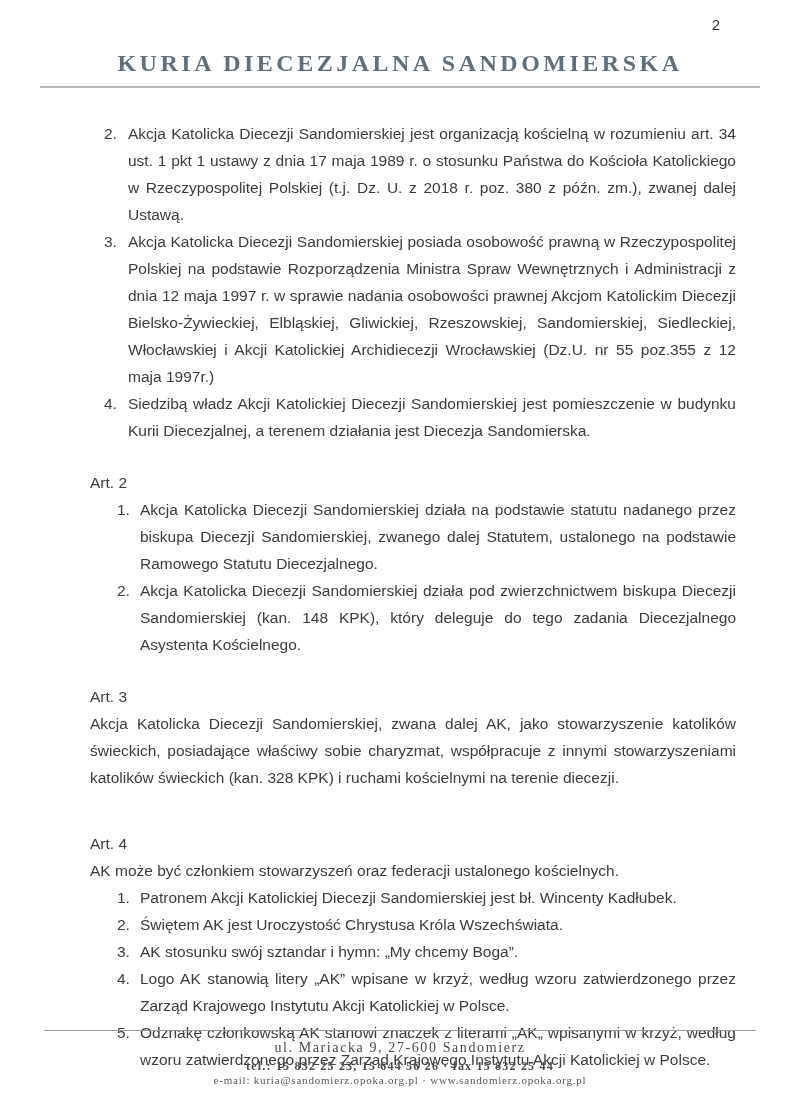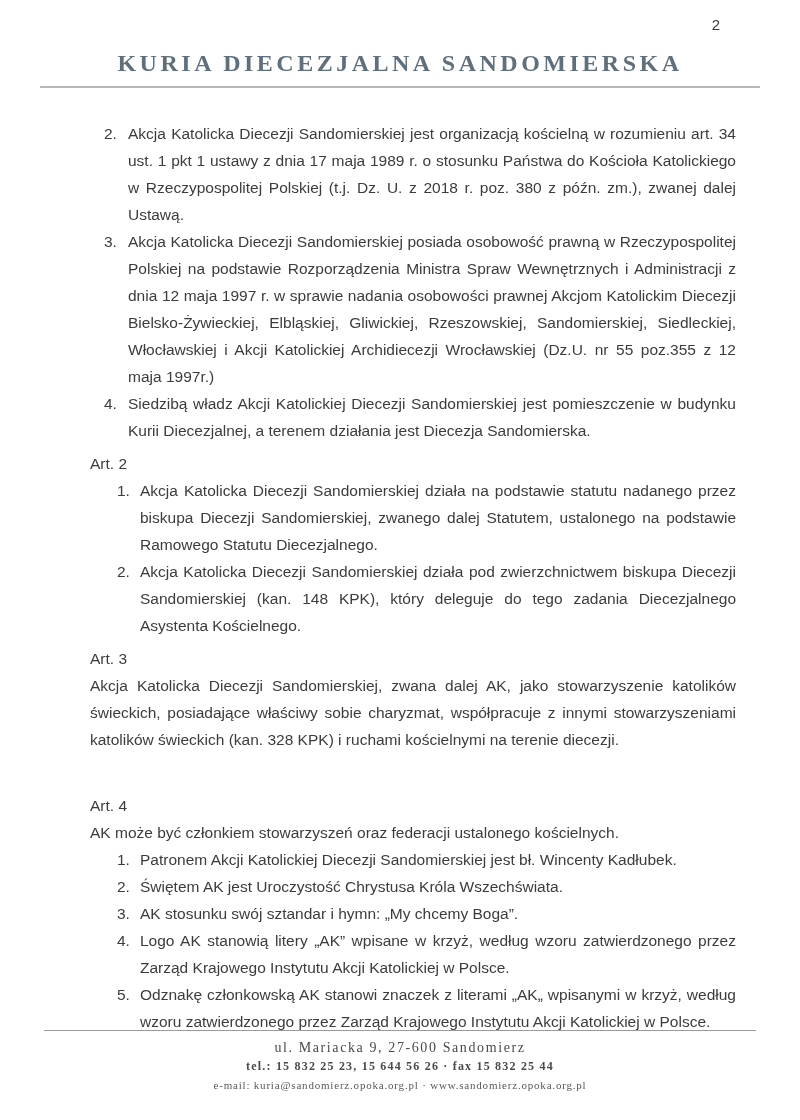--- a/index.html
+++ b/index.html
@@ -37,40 +37,40 @@
     margin: 32px 64px 0 90px;
     color: #3c3c3c;
     font-size: 15.5px;
     line-height: 27px;
   }
   .oli { display: flex; }
   .oli .num { box-sizing: border-box; }
   .indent-a .num { flex: 0 0 38px; padding-left: 14px; }
   .indent-b .num { flex: 0 0 50px; padding-left: 27px; }
   .oli .txt { flex: 1; text-align: justify; }
-  .art-heading { margin-top: 6px; }
+  .art-heading { margin-top: 25px; }
   .art-heading.wide-gap { margin-top: 39px; }
   .art-para { text-align: justify; }
   .footer {
     position: absolute;
     left: 0;
     right: 0;
     top: 1030px;
     text-align: center;
     font-family: "Liberation Serif", serif;
     color: #4a4a4a;
   }
   .footer-rule {
     margin: 0 44px 9px 44px;
     height: 0;
     border-top: 1.5px solid #979c9e;
   }
   .footer-address { font-size: 14px; letter-spacing: 1.6px; }
   .footer-phone  { font-size: 12px; letter-spacing: 1.2px; margin-top: 3px; font-weight: bold; }
-  .footer-email  { font-size: 11px;   letter-spacing: 0.8px; margin-top: 5px; color: #585858; }
+  .footer-email  { font-size: 11px;   letter-spacing: 0.8px; color: #585858; }
 </style>
 </head>
 <body>
 
 <div class="page">
 
   <div class="page-number">2</div>
 
   <div>
     <div class="header-title">KURIA DIECEZJALNA SANDOMIERSKA</div>

